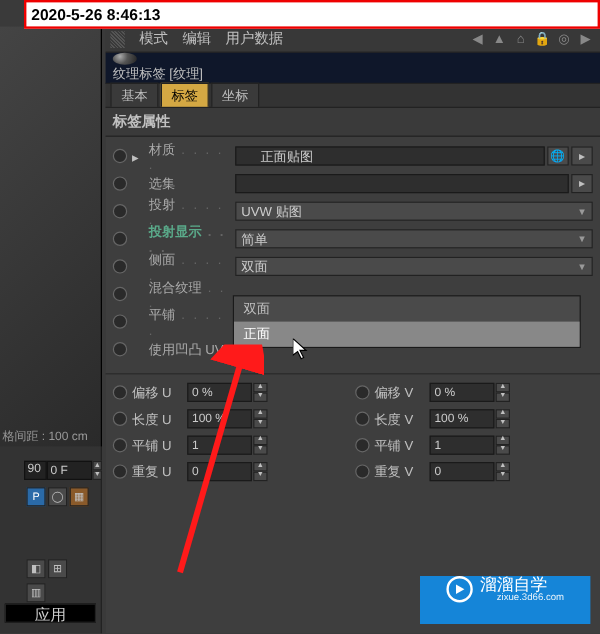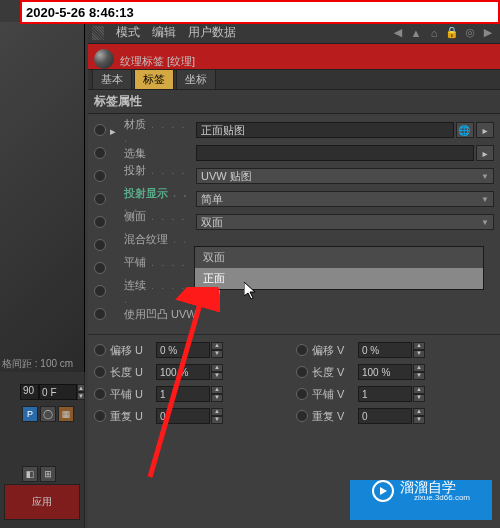--- a/index.html
+++ b/index.html
@@ -18,48 +18,48 @@
 .bottom-field { width: 38px; height: 16px; background: #222; border: 1px solid #111; color: #ccc; font-size: 10px; padding: 0 2px; }
 .spinner-btns { width: 14px; display: flex; flex-direction: column; }
 .spin-btn { height: 8px; background: #4a4a4a; border: 1px solid #222; font-size: 6px; text-align: center; line-height: 6px; cursor: pointer; }
 
 .icon-row { display: flex; gap: 2px; padding: 2px; }
 .icon-btn { width: 16px; height: 16px; background: #4a4a4a; border: 1px solid #222; display: flex; align-items: center; justify-content: center; font-size: 9px; cursor: pointer; }
 .icon-btn.blue { background: #2a6aa8; color: #fff; }
 .icon-btn.orange { background: #8a5a2a; }
 
 .apply-section { position: absolute; bottom: 8px; left: 4px; width: 76px; }
-.apply-btn { width: 100%; height: 36px; background: #7f1d1d; border: 1px solid #222; color: #ccc; font-size: 10px; cursor: pointer; }
+.apply-btn { width: 100%; height: 16px; background: #000000; border: 1px solid #222; color: #ccc; font-size: 13px; cursor: pointer; }
 
 .main-panel { position: absolute; left: 88px; top: 0; right: 0; bottom: 0; background: #3e3e3e; }
 
 .top-toolbar { height: 22px; background: #383838; border-bottom: 1px solid #222; display: flex; align-items: center; padding: 0 4px; }
 .grip { width: 12px; height: 14px; background: repeating-linear-gradient(45deg, #555, #555 1px, #3a3a3a 1px, #3a3a3a 2px); margin-right: 6px; }
 .menu-item { padding: 0 6px; font-size: 12px; cursor: pointer; }
 .toolbar-right { margin-left: auto; display: flex; gap: 2px; }
 .tb-icon { width: 16px; height: 16px; display: flex; align-items: center; justify-content: center; cursor: pointer; color: #888; font-size: 11px; }
 
-.header-row { height: 26px; background: #b91c1c; display: flex; align-items: flex-end; padding: 0 6px; border-bottom: 1px solid #222; }
+.header-row { height: 26px; background: #0f172a; display: flex; align-items: flex-start; padding: 0 6px; border-bottom: 1px solid #222; flex-direction: column; }
 .sphere-icon { width: 20px; height: 20px; border-radius: 50%; background: radial-gradient(circle at 30% 30%, #aaa, #555 40%, #222); margin-right: 6px; }
 
 .tabs-row { height: 20px; background: #333; display: flex; align-items: flex-end; padding: 0 4px; border-bottom: 1px solid #222; }
 .tab { padding: 2px 8px; background: #3a3a3a; border: 1px solid #222; border-bottom: none; margin-right: 2px; font-size: 11px; cursor: pointer; }
 .tab.active { background: #d4a843; color: #000; }
 
 .section-header { background: #3a3a3a; padding: 3px 6px; font-size: 12px; font-weight: bold; border-bottom: 1px solid #222; }
 
 .props-body { padding: 4px 6px; }
 .prop-row { display: flex; align-items: center; height: 22px; margin: 1px 0; }
 .radio-dot { width: 12px; height: 12px; border: 1px solid #666; border-radius: 50%; background: #2a2a2a; margin-right: 4px; position: relative; flex-shrink: 0; }
 .link-icon { width: 10px; height: 10px; margin-right: 4px; flex-shrink: 0; }
 .prop-label { width: 72px; font-size: 11px; color: #aaa; flex-shrink: 0; }
 .prop-label.green { color: #5aaa8a; font-weight: bold; }
 .prop-dots { color: #666; letter-spacing: 2px; }
 .prop-value-area { flex: 1; display: flex; align-items: center; gap: 2px; }
-.prop-input { flex: 1; height: 16px; background: #2e2e2e; border: 1px solid #1a1a1a; color: #ccc; padding: 0 4px; font-size: 11px; }
+.prop-input { flex: 1; height: 16px; background: #2e2e2e; border: 1px solid #1a1a1a; color: #ccc; padding: 0 20px; font-size: 11px; }
 .dropdown-sel { flex: 1; height: 16px; background: #4a4a4a; border: 1px solid #222; color: #ccc; padding: 0 4px; font-size: 11px; display: flex; align-items: center; justify-content: space-between; cursor: pointer; }
 .dropdown-arrow { font-size: 8px; color: #999; }
 .small-icon-btn { width: 18px; height: 16px; background: #4a4a4a; border: 1px solid #222; display: flex; align-items: center; justify-content: center; cursor: pointer; font-size: 10px; }
 
 .dropdown-popup { position: absolute; left: 194px; top: 224px; width: 290px; background: #4a4a4a; border: 1px solid #1a1a1a; z-index: 20; }
 .dd-option { padding: 3px 8px; font-size: 11px; cursor: pointer; }
 .dd-option.highlight { background: #888; color: #fff; }
 
 .cursor-arrow { position: absolute; left: 244px; top: 260px; z-index: 30; pointer-events: none; }
 
@@ -214,26 +214,20 @@
         <span class="link-icon"></span>
         <span class="prop-label"><span>混合纹理</span><span class="prop-dots"> . . .</span></span>
       </div>
 
       <div class="prop-row">
         <div class="radio-dot"></div>
         <span class="link-icon"></span>
         <span class="prop-label"><span>平铺</span><span class="prop-dots"> . . . . .</span></span>
       </div>
 
-      <div class="prop-row">
-        <div class="radio-dot"></div>
-        <span class="link-icon"></span>
-        <span class="prop-label"><span>连续</span><span class="prop-dots"> . . . . .</span></span>
-        <span style="margin-left:14px">面</span>
-      </div>
 
       <div class="prop-row">
         <div class="radio-dot"></div>
         <span class="link-icon"></span>
         <span class="prop-label" style="width:auto">使用凹凸 UVW</span>
       </div>
     </div>
 
     <div class="uv-grid">
       <div class="uv-row">

